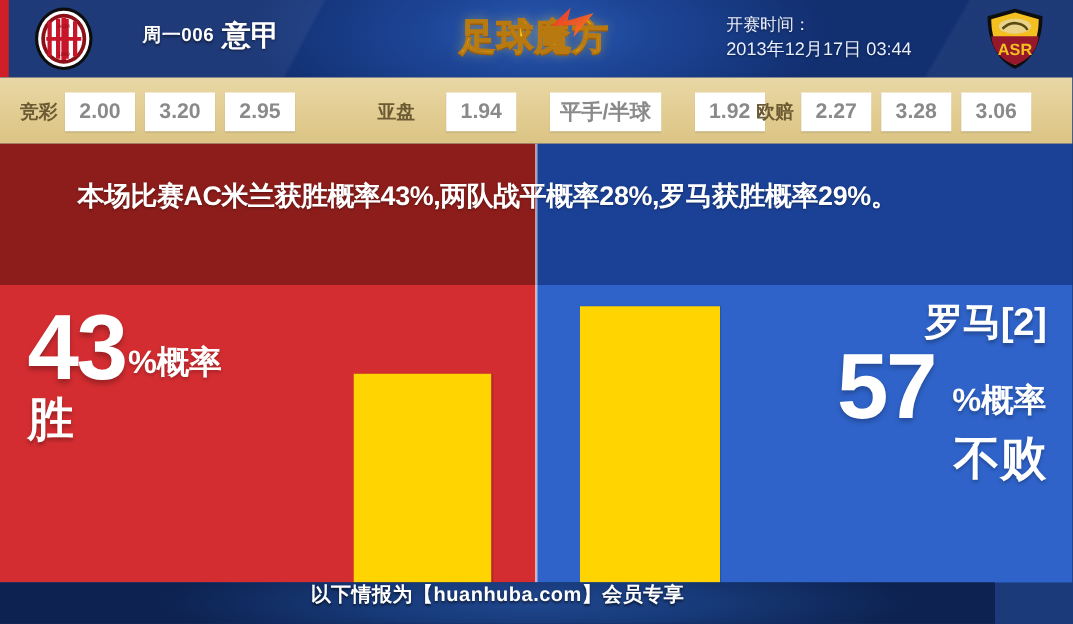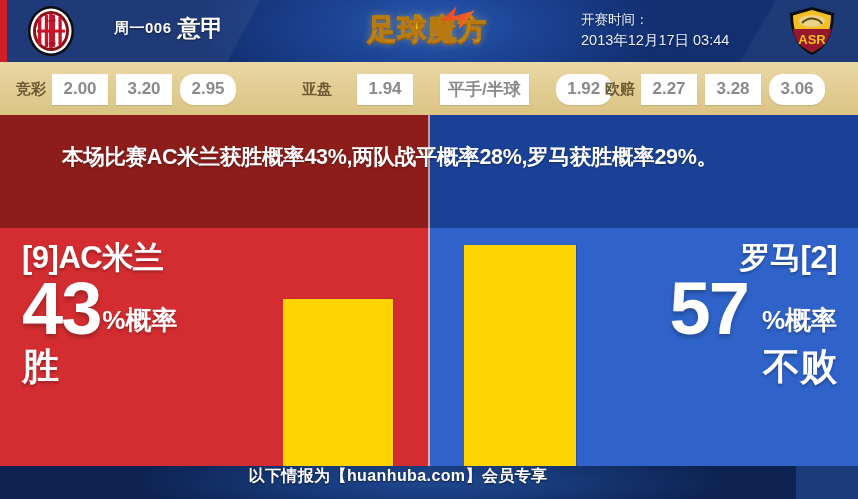--- a/index.html
+++ b/index.html
@@ -87,21 +87,21 @@
     background: #ffffff;
     color: #8a8a8a;
     font-size: 17px; font-weight: bold;
     height: 31px; min-width: 56px;
     display: flex; align-items: center; justify-content: center;
     margin-right: 8px;
     padding: 0 8px;
     box-shadow: 0 1px 1px rgba(0,0,0,0.10);
     white-space: nowrap;
   }
-  .odds-cell:last-child { margin-right: 0; border-radius: 14px; }
+  .odds-cell:last-child { margin-right: 0; }
   .og-jingcai { left: 16px; }
   .og-yapan   { left: 302px; gap: 19px; }
   .og-oupei   { left: 605px; }
 
   
   .descband {
     position: absolute; left: 0; top: 115px; width: 858px; height: 113px;
   }
   .descband .dleft  {
     position: absolute; left: 0; top: 0; width: 429px; height: 113px;
@@ -277,21 +277,20 @@
   <div class="main">
     <div class="panel-left"></div>
     <div class="panel-right"></div>
 
     <div class="bar bar-left"></div>
     <div class="bar bar-right"></div>
 
     <div class="msplit"></div>
 
     <div class="team-block team-left">
-      <div class="team-name">[9]AC米兰</div>
       <div class="prob-row">
         <span class="prob-num">43</span>
         <span class="prob-suffix">%概率</span>
       </div>
       <div class="outcome">胜</div>
     </div>
 
     <div class="team-block team-right">
       <div class="team-name">罗马[2]</div>
       <div class="prob-row">

